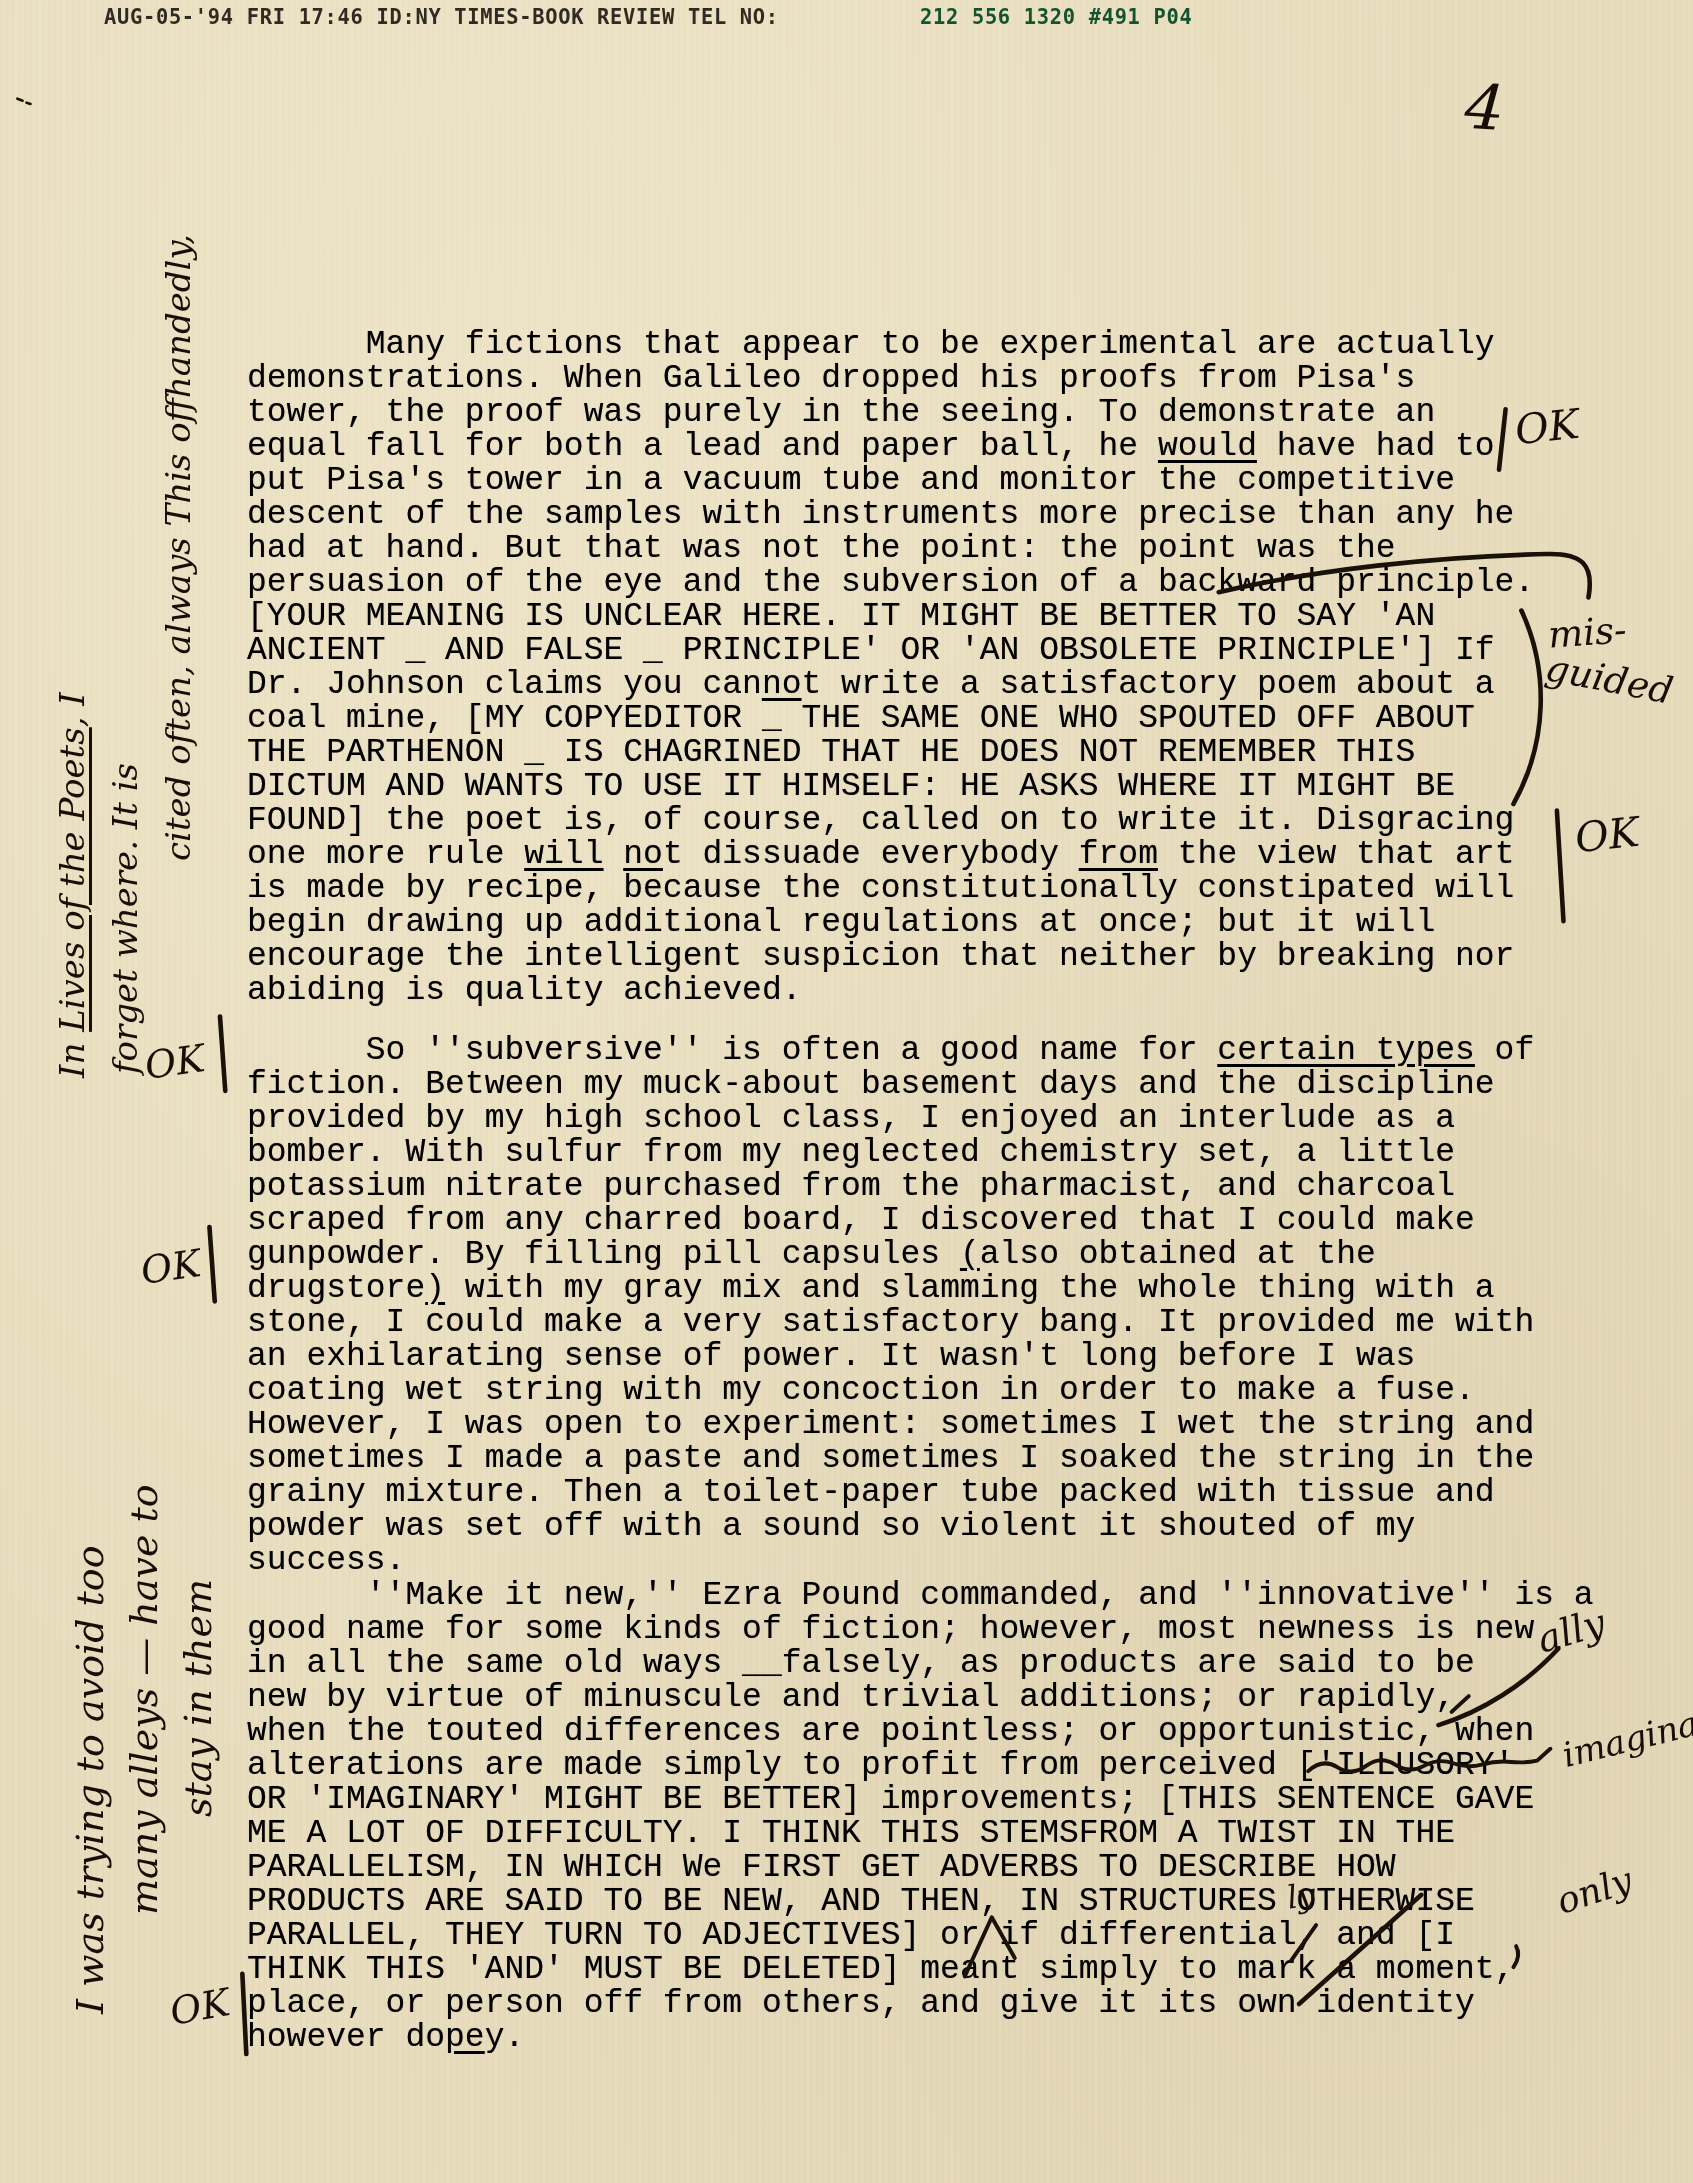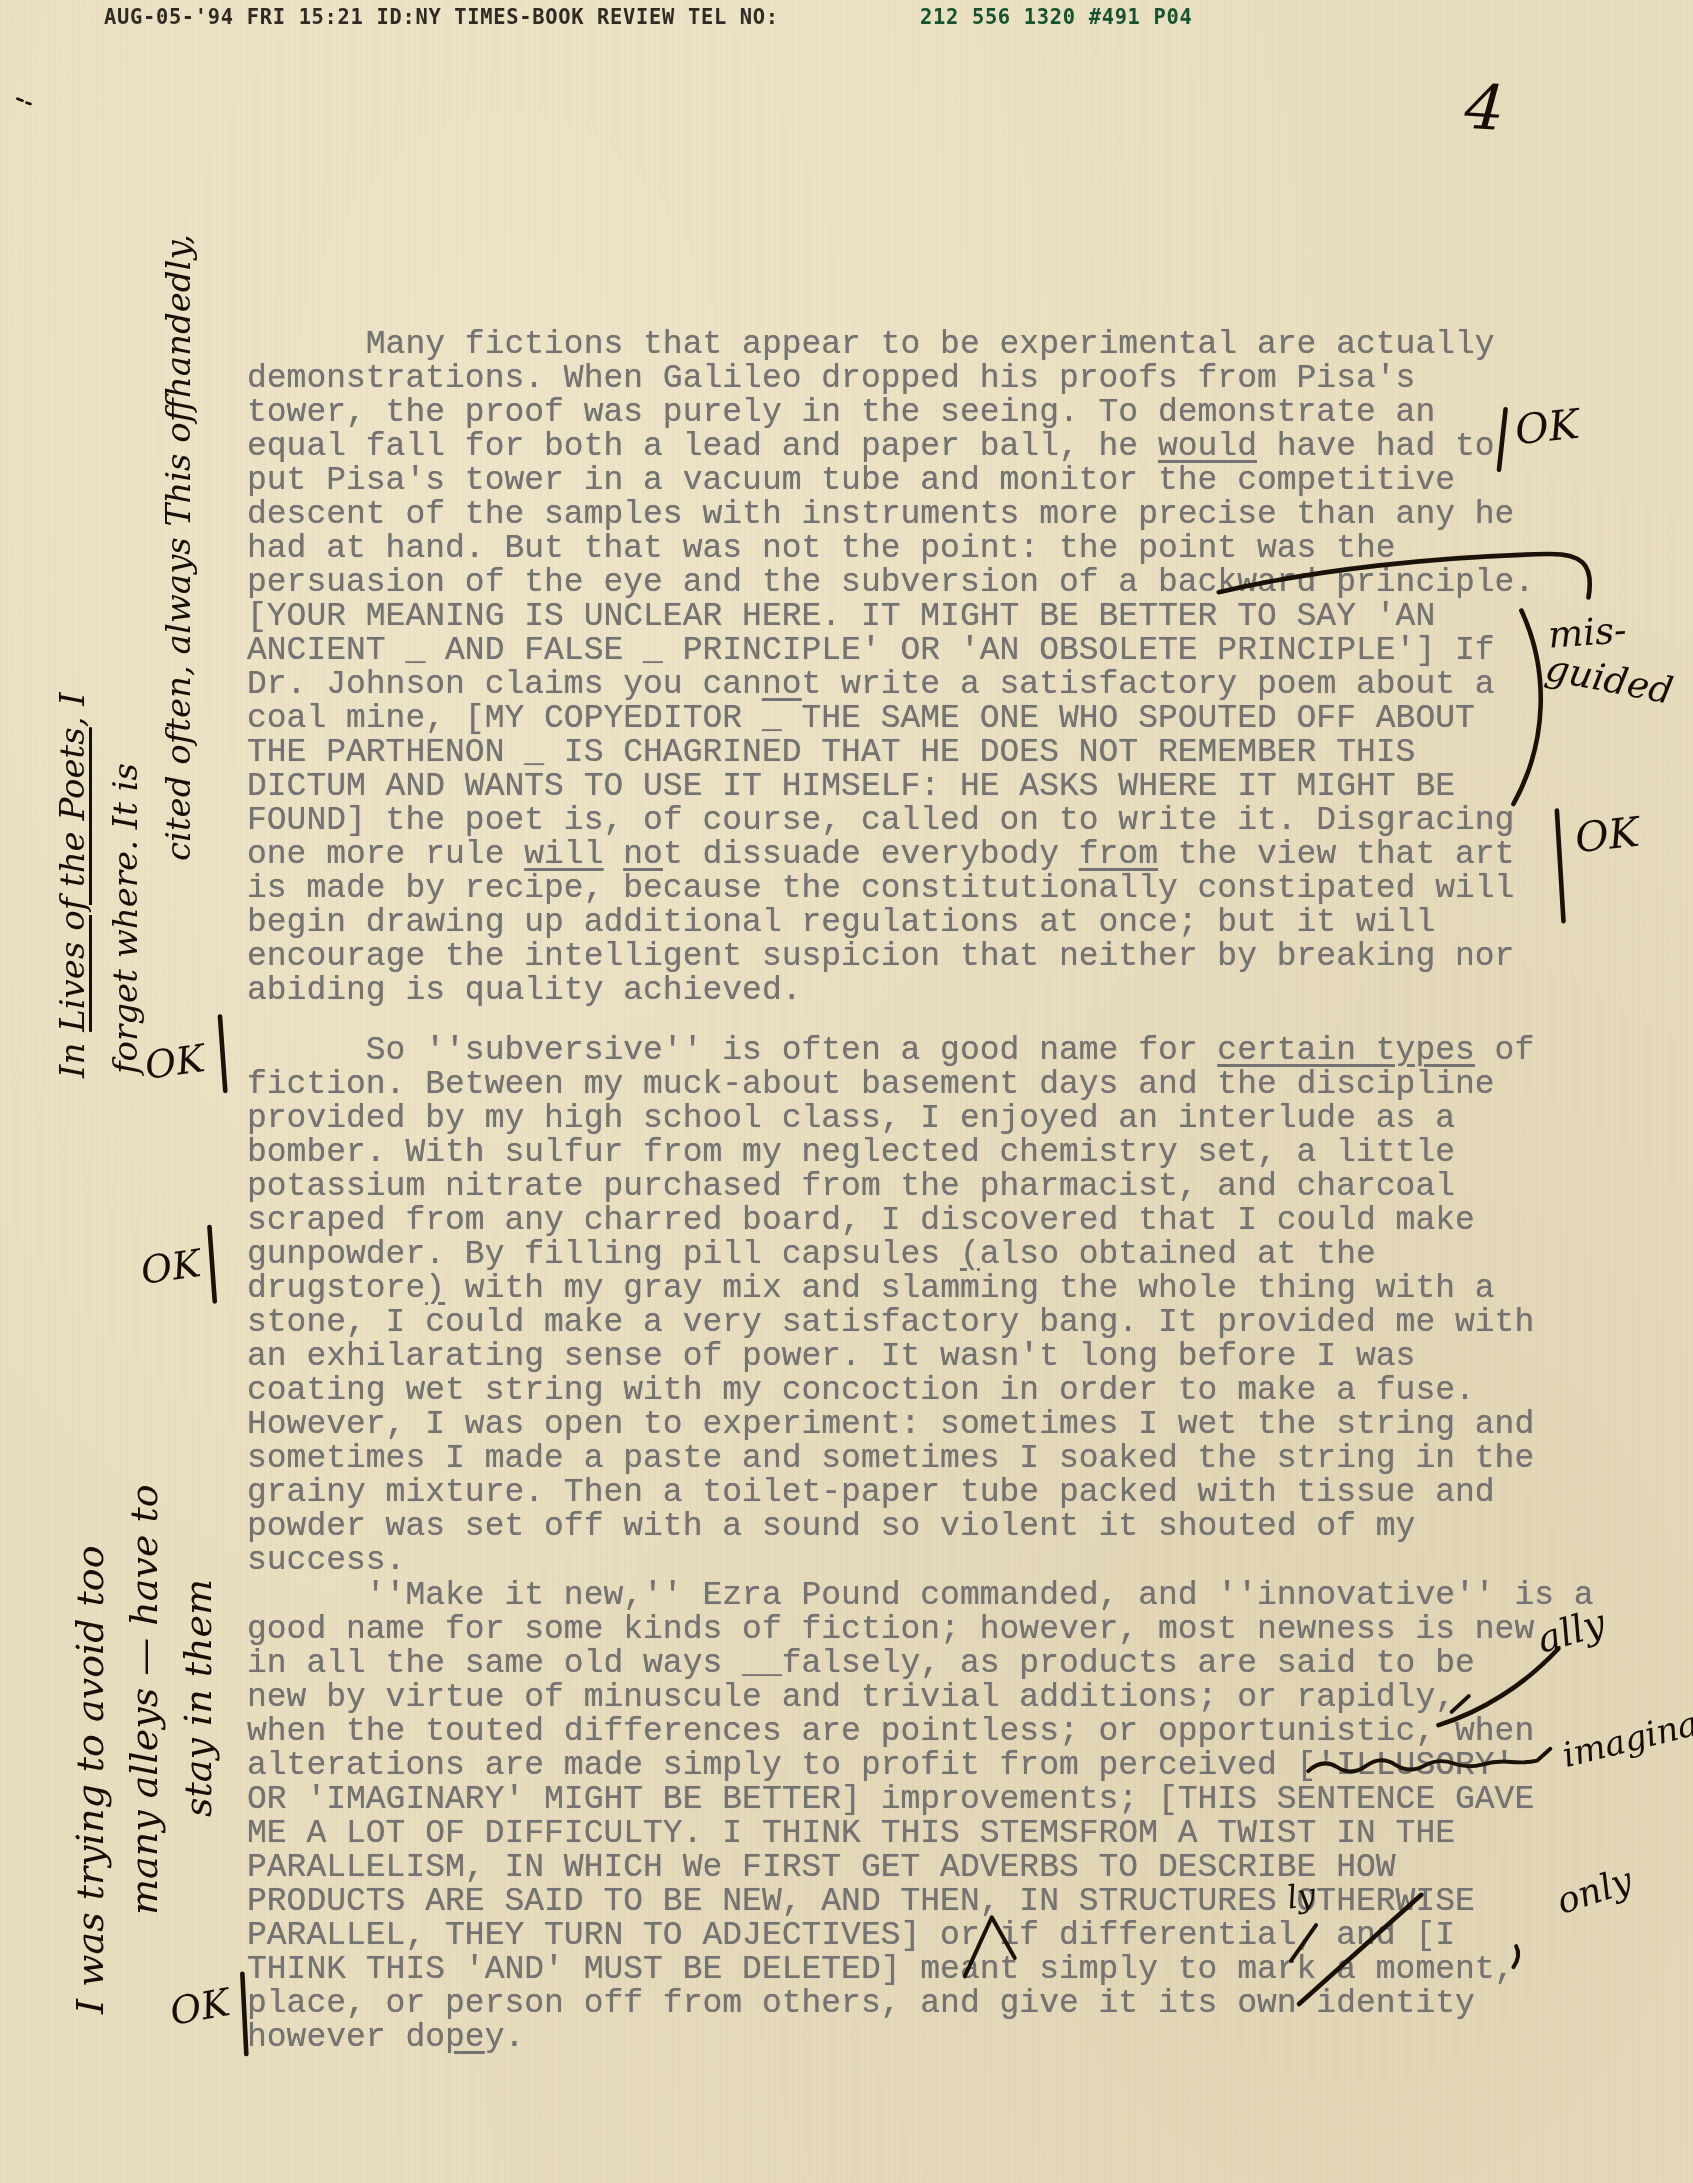--- a/index.html
+++ b/index.html
@@ -11,36 +11,36 @@
          radial-gradient(ellipse at 30% 20%, rgba(255,250,230,.25), rgba(0,0,0,0) 60%),
          radial-gradient(ellipse at 80% 80%, rgba(120,100,60,.07), rgba(0,0,0,0) 55%),
          repeating-linear-gradient(90deg, rgba(180,160,120,.05) 0 2px, rgba(0,0,0,0) 2px 6px),
          #e8ddbe;}
   .faxheader{position:absolute;top:5.3px;left:104px;width:1513px;
        font-family:"DejaVu Sans Mono",monospace;font-size:20.4px;font-weight:700;
        color:#2f2a22;letter-spacing:0.7px;white-space:pre;}
   .faxright{position:absolute;top:5.3px;left:920px;font-family:"DejaVu Sans Mono",monospace;
        font-size:20.4px;font-weight:700;color:#14532d;letter-spacing:0.7px;white-space:pre;}
   .para{position:absolute;left:247px;font-size:33px;line-height:34px;
-       color:#737373;white-space:pre;text-shadow:0 0 0.7px rgba(42,35,27,.45);}
+       color:#000000;white-space:pre;text-shadow:0 0 0.7px rgba(42,35,27,.45);}
   .u{text-decoration:underline;text-underline-offset:4.6px;text-decoration-thickness:2.6px;}
   .hw{position:absolute;font-family:"DejaVu Serif",serif;font-style:italic;
        color:#170f07;white-space:pre;}
   .rotnote{position:absolute;transform:rotate(-90deg);transform-origin:0 0;
        font-family:"DejaVu Serif",serif;font-style:italic;color:#170f07;white-space:pre;}
   .rotnote .nline{white-space:pre;}
   svg.overlay{position:absolute;left:0;top:0;pointer-events:none;}
   svg.overlay path{fill:none;stroke:#1a1208;stroke-linecap:round;stroke-linejoin:round;}
 </style>
 </head>
 <body>
 
 <div class="paper"></div>
 
-<div class="faxheader">AUG-05-'94 FRI 15:21 ID:NY TIMES-BOOK REVIEW TEL NO:</div>
+<div class="faxheader">AUG-05-'94 FRI 17:46 ID:NY TIMES-BOOK REVIEW TEL NO:</div>
 <div class="faxright">212 556 1320 #491 P04</div>
 
 <div class="hw" style="left:1465px;top:71px;font-size:62px;transform:rotate(4deg);">4</div>
 
 <div class="para" style="top:328px"><div class="tline">      Many fictions that appear to be experimental are actually</div><div class="tline">demonstrations. When Galileo dropped his proofs from Pisa's</div><div class="tline">tower, the proof was purely in the seeing. To demonstrate an</div><div class="tline">equal fall for both a lead and paper ball, he <span class="u">would</span> have had to</div><div class="tline">put Pisa's tower in a vacuum tube and monitor the competitive</div><div class="tline">descent of the samples with instruments more precise than any he</div><div class="tline">had at hand. But that was not the point: the point was the</div><div class="tline">persuasion of the eye and the subversion of a backward principle.</div><div class="tline">[YOUR MEANING IS UNCLEAR HERE. IT MIGHT BE BETTER TO SAY 'AN</div><div class="tline">ANCIENT _ AND FALSE _ PRINCIPLE' OR 'AN OBSOLETE PRINCIPLE'] If</div><div class="tline">Dr. Johnson claims you can<span class="u">no</span>t write a satisfactory poem about a</div><div class="tline">coal mine, [MY COPYEDITOR _ THE SAME ONE WHO SPOUTED OFF ABOUT</div><div class="tline">THE PARTHENON _ IS CHAGRINED THAT HE DOES NOT REMEMBER THIS</div><div class="tline">DICTUM AND WANTS TO USE IT HIMSELF: HE ASKS WHERE IT MIGHT BE</div><div class="tline">FOUND] the poet is, of course, called on to write it. Disgracing</div><div class="tline">one more rule <span class="u">will</span> <span class="u">no</span>t dissuade everybody <span class="u">from</span> the view that art</div><div class="tline">is made by recipe, because the constitutionally constipated will</div><div class="tline">begin drawing up additional regulations at once; but it will</div><div class="tline">encourage the intelligent suspicion that neither by breaking nor</div><div class="tline">abiding is quality achieved.</div></div>
 <div class="para" style="top:1034px"><div class="tline">      So ''subversive'' is often a good name for <span class="u">certain types</span> of</div><div class="tline">fiction. Between my muck-about basement days and the discipline</div><div class="tline">provided by my high school class, I enjoyed an interlude as a</div><div class="tline">bomber. With sulfur from my neglected chemistry set, a little</div><div class="tline">potassium nitrate purchased from the pharmacist, and charcoal</div><div class="tline">scraped from any charred board, I discovered that I could make</div><div class="tline">gunpowder. By filling pill capsules <span class="u">(</span>also obtained at the</div><div class="tline">drugstore<span class="u">)</span> with my gray mix and slamming the whole thing with a</div><div class="tline">stone, I could make a very satisfactory bang. It provided me with</div><div class="tline">an exhilarating sense of power. It wasn't long before I was</div><div class="tline">coating wet string with my concoction in order to make a fuse.</div><div class="tline">However, I was open to experiment: sometimes I wet the string and</div><div class="tline">sometimes I made a paste and sometimes I soaked the string in the</div><div class="tline">grainy mixture. Then a toilet-paper tube packed with tissue and</div><div class="tline">powder was set off with a sound so violent it shouted of my</div><div class="tline">success.</div></div>
 <div class="para" style="top:1579px"><div class="tline">      ''Make it new,'' Ezra Pound commanded, and ''innovative'' is a</div><div class="tline">good name for some kinds of fiction; however, most newness is new</div><div class="tline">in all the same old ways __falsely, as products are said to be</div><div class="tline">new by virtue of minuscule and trivial additions; or rapidly,</div><div class="tline">when the touted differences are pointless; or opportunistic, when</div><div class="tline">alterations are made simply to profit from perceived ['ILLUSORY'</div><div class="tline">OR 'IMAGINARY' MIGHT BE BETTER] improvements; [THIS SENTENCE GAVE</div><div class="tline">ME A LOT OF DIFFICULTY. I THINK THIS STEMSFROM A TWIST IN THE</div><div class="tline">PARALLELISM, IN WHICH We FIRST GET ADVERBS TO DESCRIBE HOW</div><div class="tline">PRODUCTS ARE SAID TO BE NEW, AND THEN, IN STRUCTURES OTHERWISE</div><div class="tline">PARALLEL, THEY TURN TO ADJECTIVES] or if differential, and [I</div><div class="tline">THINK THIS 'AND' MUST BE DELETED] meant simply to mark a moment,</div><div class="tline">place, or person off from others, and give it its own identity</div><div class="tline">however do<span class="u">pe</span>y.</div></div>
 
 <div class="hw" style="left:1515px;top:403px;font-size:41px;transform:rotate(-6deg);">OK</div>
 

